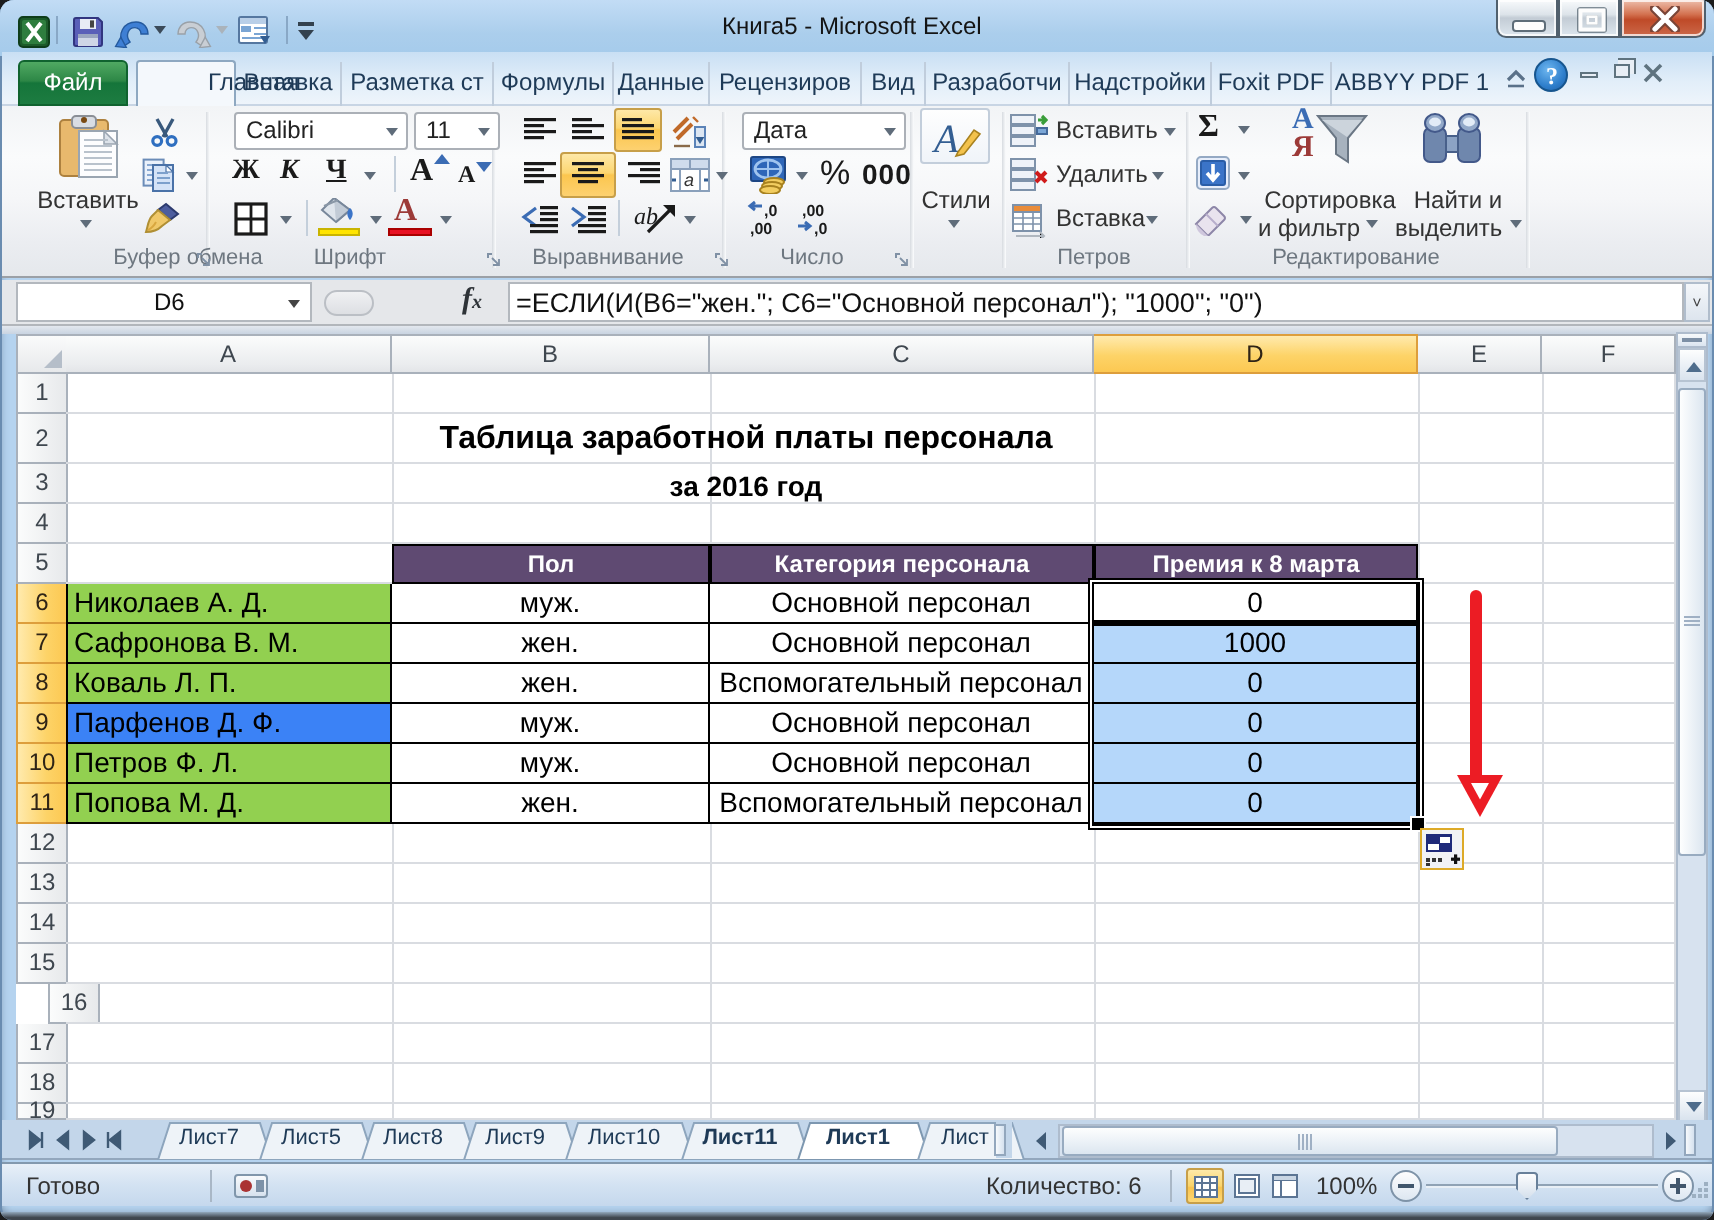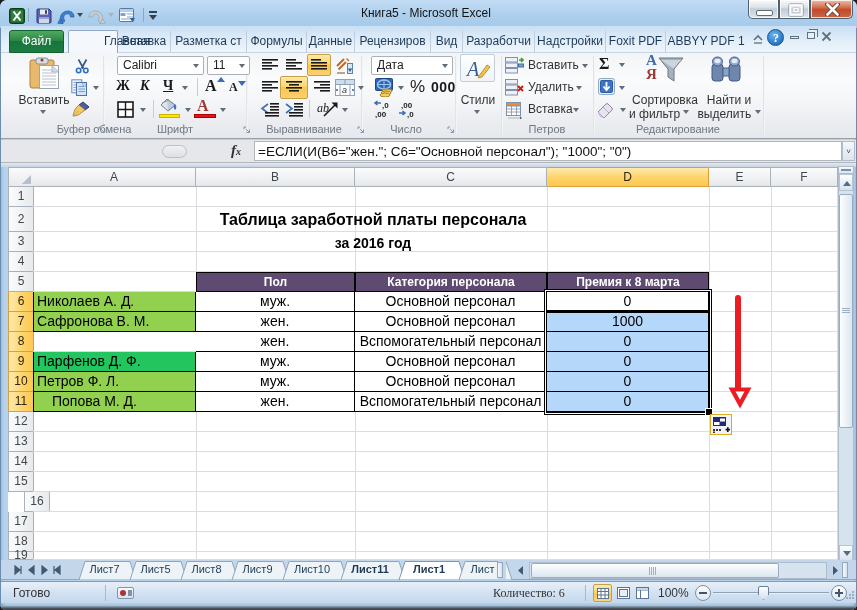--- a/index.html
+++ b/index.html
@@ -390,20 +390,24 @@
 <ellipse cx="7.5" cy="5.5" rx="5" ry="4.5" fill="#93a9c9" stroke="#43598a"></ellipse>
 <ellipse cx="24.5" cy="5.5" rx="5" ry="4.5" fill="#93a9c9" stroke="#43598a"></ellipse>
 <ellipse cx="7.5" cy="5" rx="3" ry="2.2" fill="#e3ecf7"></ellipse>
 <ellipse cx="24.5" cy="5" rx="3" ry="2.2" fill="#e3ecf7"></ellipse>
 </svg>
 <div class="rtext" style="left:694px;top:40px;width:68px;text-align:center;">Найти и</div>
 <div class="rtext" style="left:694px;top:54px;width:68px;text-align:center;">выделить <span class="darr" style="margin-bottom:1px;"></span></div>
   </div>
 
   <div class="fbar">
+    <div class="namebox">
+        <span style="position:absolute;left:68px;top:2px;">D6</span>
+      <span style="position:absolute;right:5px;top:8px;width:0;height:0;border:3px solid transparent;border-top:4px solid #444;"></span>
+      </div>
     <div style="position:absolute;left:161px;top:5px;width:25px;height:13px;background:linear-gradient(#f0f1f3,#dddfe3);border:1px solid #bbbfc5;border-radius:7px;"></div>
     <div class="fx">f<span style="font-size:10px;">x</span></div>
     <div class="ftext">=ЕСЛИ(И(В6="жен."; С6="Основной персонал"); "1000"; "0")</div>
     <div style="position:absolute;right:1px;top:1px;width:13px;height:20px;background:linear-gradient(#f4f7fa,#dde5ee);border:1px solid #b0bdcc;font-size:8px;color:#444;text-align:center;line-height:20px;">˅</div>
   </div>
   <div class="abs" style="left:1px;top:163px;width:855px;height:4px;background:linear-gradient(#e3e8ee,#c9d4e1);"></div>
 
   <div class="sheet" id="sheetarea">
 <div class="abs" style="left:7px;top:3px;width:845px;height:393px;background:#fff;"></div>
 <div class="corner">
@@ -467,32 +471,33 @@
 <div class="cell" style="left:195px;top:108px;width:159px;height:20px;background:#5f4a72;border:1px solid #000;color:#fff;font-weight:bold;font-size:12px;text-align:center;line-height:19px;">Пол</div>
 <div class="cell" style="left:546px;top:108px;width:162px;height:20px;background:#5f4a72;border:1px solid #000;color:#fff;font-weight:bold;font-size:12px;text-align:center;line-height:19px;">Премия к 8 марта</div>
 <div class="cell" style="left:32px;top:128px;width:163px;height:20px;background:#92d050;border:1px solid #000;border-top:none;padding-left:3px;">Николаев А. Д.</div>
 <div class="cell" style="left:195px;top:128px;width:159px;height:20px;background:#fff;border:1px solid #000;border-top:none;border-left:none;text-align:center;">муж.</div>
 <div class="cell" style="left:354px;top:128px;width:192px;height:20px;background:#fff;border:1px solid #000;border-top:none;border-left:none;text-align:center;">Основной персонал</div>
 <div class="cell" style="left:546px;top:128px;width:162px;height:20px;background:#fff;border:1px solid #000;border-top:none;border-left:none;text-align:center;">0</div>
 <div class="cell" style="left:32px;top:148px;width:163px;height:20px;background:#92d050;border:1px solid #000;border-top:none;padding-left:3px;">Сафронова В. М.</div>
 <div class="cell" style="left:195px;top:148px;width:159px;height:20px;background:#fff;border:1px solid #000;border-top:none;border-left:none;text-align:center;">жен.</div>
 <div class="cell" style="left:354px;top:148px;width:192px;height:20px;background:#fff;border:1px solid #000;border-top:none;border-left:none;text-align:center;">Основной персонал</div>
 <div class="cell" style="left:546px;top:148px;width:162px;height:20px;background:#b5d7fa;border:1px solid #000;border-top:none;border-left:none;text-align:center;">1000</div>
+<div class="cell" style="left:32px;top:168px;width:163px;height:20px;background:#92d050;border:1px solid #000;border-top:none;padding-left:3px;">Коваль Л. П.</div>
 <div class="cell" style="left:195px;top:168px;width:159px;height:20px;background:#fff;border:1px solid #000;border-top:none;border-left:none;text-align:center;">жен.</div>
 <div class="cell" style="left:354px;top:168px;width:192px;height:20px;background:#fff;border:1px solid #000;border-top:none;border-left:none;text-align:center;">Вспомогательный персонал</div>
 <div class="cell" style="left:546px;top:168px;width:162px;height:20px;background:#b5d7fa;border:1px solid #000;border-top:none;border-left:none;text-align:center;">0</div>
-<div class="cell" style="left:32px;top:188px;width:163px;height:20px;background:#22c55e;border:1px solid #000;border-top:none;padding-left:3px;">Парфенов Д. Ф.</div>
+<div class="cell" style="left:32px;top:188px;width:163px;height:20px;background:#3b82f6;border:1px solid #000;border-top:none;padding-left:3px;">Парфенов Д. Ф.</div>
 <div class="cell" style="left:195px;top:188px;width:159px;height:20px;background:#fff;border:1px solid #000;border-top:none;border-left:none;text-align:center;">муж.</div>
 <div class="cell" style="left:354px;top:188px;width:192px;height:20px;background:#fff;border:1px solid #000;border-top:none;border-left:none;text-align:center;">Основной персонал</div>
 <div class="cell" style="left:546px;top:188px;width:162px;height:20px;background:#b5d7fa;border:1px solid #000;border-top:none;border-left:none;text-align:center;">0</div>
 <div class="cell" style="left:32px;top:208px;width:163px;height:20px;background:#92d050;border:1px solid #000;border-top:none;padding-left:3px;">Петров Ф. Л.</div>
 <div class="cell" style="left:195px;top:208px;width:159px;height:20px;background:#fff;border:1px solid #000;border-top:none;border-left:none;text-align:center;">муж.</div>
 <div class="cell" style="left:354px;top:208px;width:192px;height:20px;background:#fff;border:1px solid #000;border-top:none;border-left:none;text-align:center;">Основной персонал</div>
 <div class="cell" style="left:546px;top:208px;width:162px;height:20px;background:#b5d7fa;border:1px solid #000;border-top:none;border-left:none;text-align:center;">0</div>
-<div class="cell" style="left:32px;top:228px;width:163px;height:20px;background:#92d050;border:1px solid #000;border-top:none;padding-left:18px;">Попова М. Д.</div>
+<div class="cell" style="left:32px;top:228px;width:163px;height:20px;background:#92d050;border:1px solid #000;border-top:none;padding-left:3px;">Попова М. Д.</div>
 <div class="cell" style="left:195px;top:228px;width:159px;height:20px;background:#fff;border:1px solid #000;border-top:none;border-left:none;text-align:center;">жен.</div>
 <div class="cell" style="left:354px;top:228px;width:192px;height:20px;background:#fff;border:1px solid #000;border-top:none;border-left:none;text-align:center;">Вспомогательный персонал</div>
 <div class="cell" style="left:546px;top:228px;width:162px;height:20px;background:#b5d7fa;border:1px solid #000;border-top:none;border-left:none;text-align:center;">0</div>
 <div class="abs" style="left:543px;top:125px;width:168px;height:126px;border:1px solid #000;"></div>
 <div class="abs" style="left:544px;top:126px;width:166px;height:124px;border:1px solid #fff;"></div>
 <div class="abs" style="left:545px;top:127px;width:164px;height:122px;border:1px solid #000;"></div>
 <div class="abs" style="left:546px;top:146px;width:162px;height:3px;background:#000;"></div>
 <div class="abs" style="left:704px;top:244px;width:8px;height:8px;background:#fff;"></div>
 <div class="abs" style="left:705px;top:245px;width:6px;height:6px;background:#000;"></div>
 <div class="abs" style="left:709px;top:250px;width:22px;height:21px;background:#f1f2f5;border:1px solid #ddaa28;">
@@ -586,21 +591,21 @@
 <div class="abs" style="left:119px;top:4px;width:1px;height:8px;background:#9fb0c4;box-shadow:2px 0 #9fb0c4,4px 0 #9fb0c4,6px 0 #9fb0c4;"></div>
 </div>
 <svg class="abs" style="left:829px;top:5px;" width="11" height="11" viewBox="0 0 11 11">
         <path d="M3 1 L8 5.5 L3 10 Z" fill="#3f5a75"></path>
       </svg>
 <div class="abs" style="left:841px;top:2px;width:6px;height:16px;background:linear-gradient(90deg,#f6f9fc,#d6e2ef);border:1px solid #93a7bd;"></div>
 </div>
 
   <div class="sbar" id="sbar">
     <span style="position:absolute;left:12px;top:4px;">Готово</span>
-    <span style="position:absolute;left:492px;top:4px;font-family:Liberation Serif, serif;">Количество: 6</span>
+    <span style="position:absolute;left:492px;top:4px;">Количество: 6</span>
     <span style="position:absolute;left:657px;top:4px;">100%</span>
 <div class="abs" style="left:104px;top:3px;width:1px;height:16px;background:#a9b7c6;"></div>
 <div class="abs" style="left:116px;top:5px;width:17px;height:12px;background:linear-gradient(#f8fafc,#d7e2ee);border:1px solid #8096ab;border-radius:2px;">
         <span style="position:absolute;left:2px;top:2px;width:6px;height:6px;background:#a33;border-radius:50%;"></span>
         <span style="position:absolute;left:10px;top:2px;width:4px;height:6px;background:#7d92a8;"></span>
       </div>
 <div class="abs" style="left:584px;top:3px;width:1px;height:16px;background:#a9b7c6;"></div>
 <div class="abs" style="left:592px;top:2px;width:19px;height:18px;background:linear-gradient(#fde9a9,#fbd469 50%,#fac44d 55%,#fcd877);border:1px solid #c79f49;border-radius:2px;">
 <svg class="abs" style="left:3px;top:3px;" width="12" height="11" viewBox="0 0 12 11">
           <rect x="0.5" y="0.5" width="11" height="10" fill="#fff" stroke="#5c7594"></rect>

